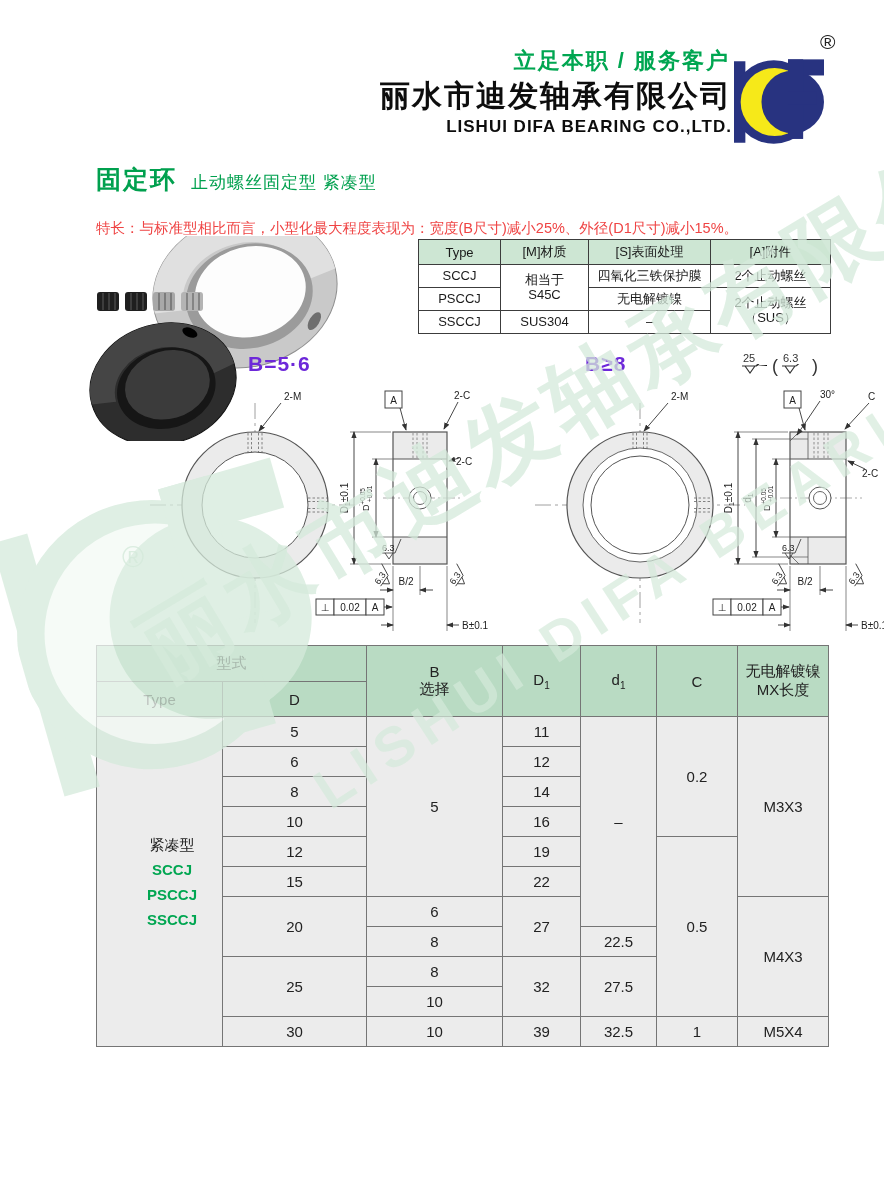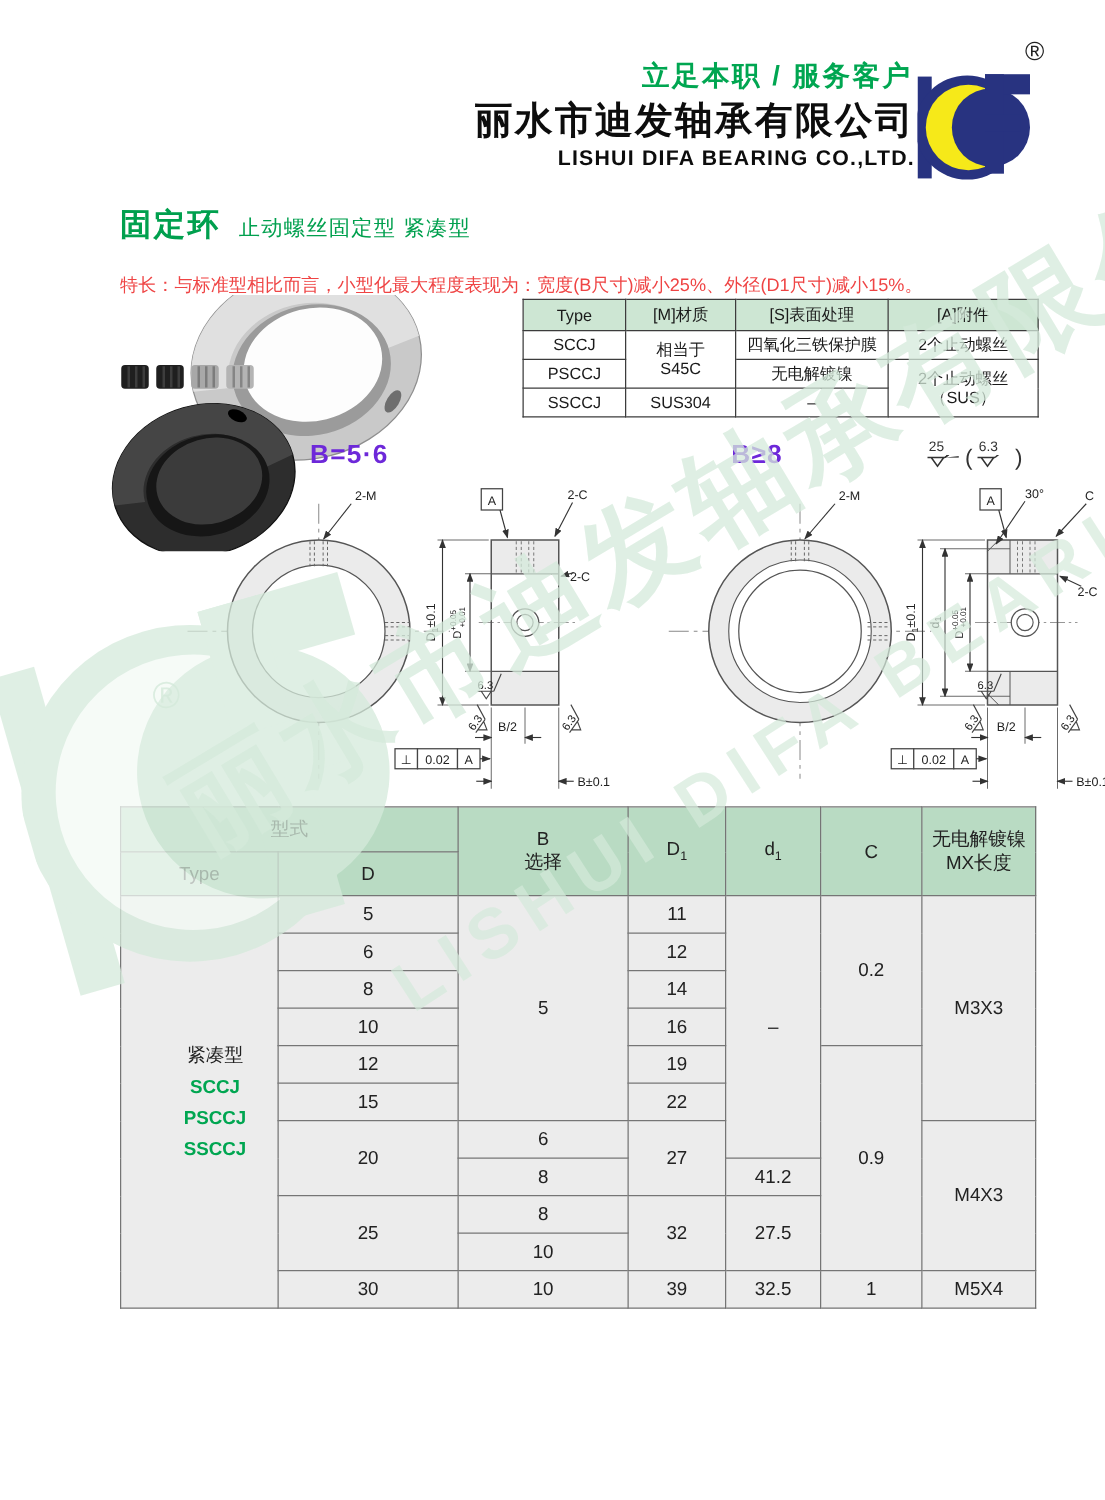--- a/index.html
+++ b/index.html
@@ -455,35 +455,35 @@
       <td>8</td>
       <td>14</td>
     </tr>
     <tr class="body-r">
       <td>10</td>
       <td>16</td>
     </tr>
     <tr class="body-r">
       <td>12</td>
       <td>19</td>
-      <td rowspan="6">0.9</td>
+      <td rowspan="6">0.5</td>
     </tr>
     <tr class="body-r">
       <td>15</td>
       <td>22</td>
     </tr>
     <tr class="body-r">
       <td rowspan="2">20</td>
       <td>6</td>
       <td rowspan="2">27</td>
       <td rowspan="4">M4X3</td>
     </tr>
     <tr class="body-r">
       <td>8</td>
-      <td>41.2</td>
+      <td>22.5</td>
     </tr>
     <tr class="body-r">
       <td rowspan="2">25</td>
       <td>8</td>
       <td rowspan="2">32</td>
       <td rowspan="2">27.5</td>
     </tr>
     <tr class="body-r">
       <td>10</td>
     </tr>

